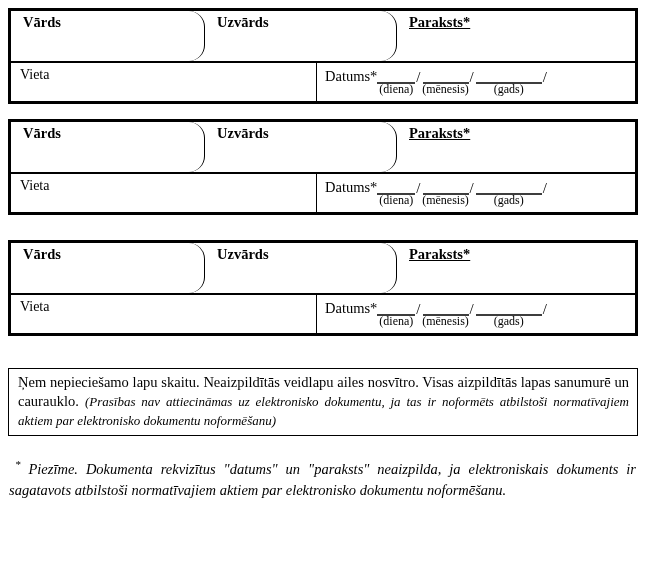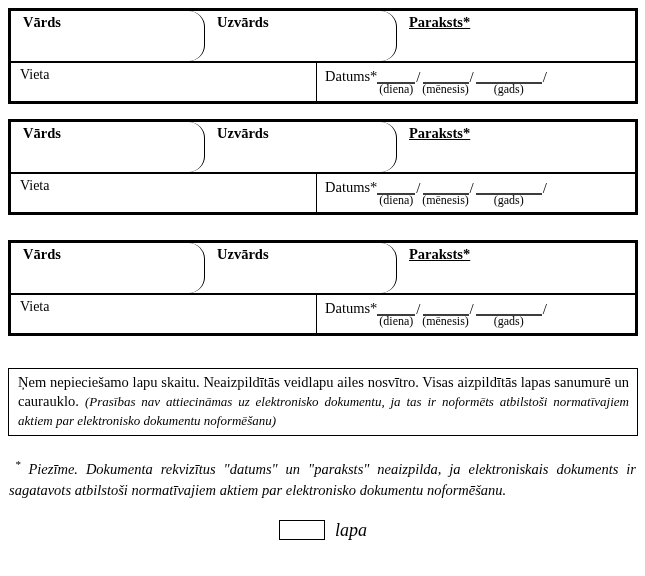--- a/index.html
+++ b/index.html
@@ -220,18 +220,14 @@
   <div class="note-box">
     <span>Ņem nepieciešamo lapu skaitu. Neaizpildītās veidlapu ailes nosvītro. Visas aizpildītās lapas sanumurē un caurauklo.</span>
     <span class="paren">(Prasības nav attiecināmas uz elektronisko dokumentu, ja tas ir noformēts atbilstoši normatīvajiem aktiem par elektronisko dokumentu noformēšanu)</span>
   </div>
 
   <p class="footnote">
     <sup>*</sup>
     <span>Piezīme. Dokumenta rekvizītus "datums" un "paraksts" neaizpilda, ja elektroniskais dokuments ir sagatavots atbilstoši normatīvajiem aktiem par elektronisko dokumentu noformēšanu.</span>
   </p>
 
-  <div class="page-counter">
-    <div class="counter-box"></div>
-    <span class="counter-label">lapa</span>
-  </div>
 
 </div>
 
 </body></html>

